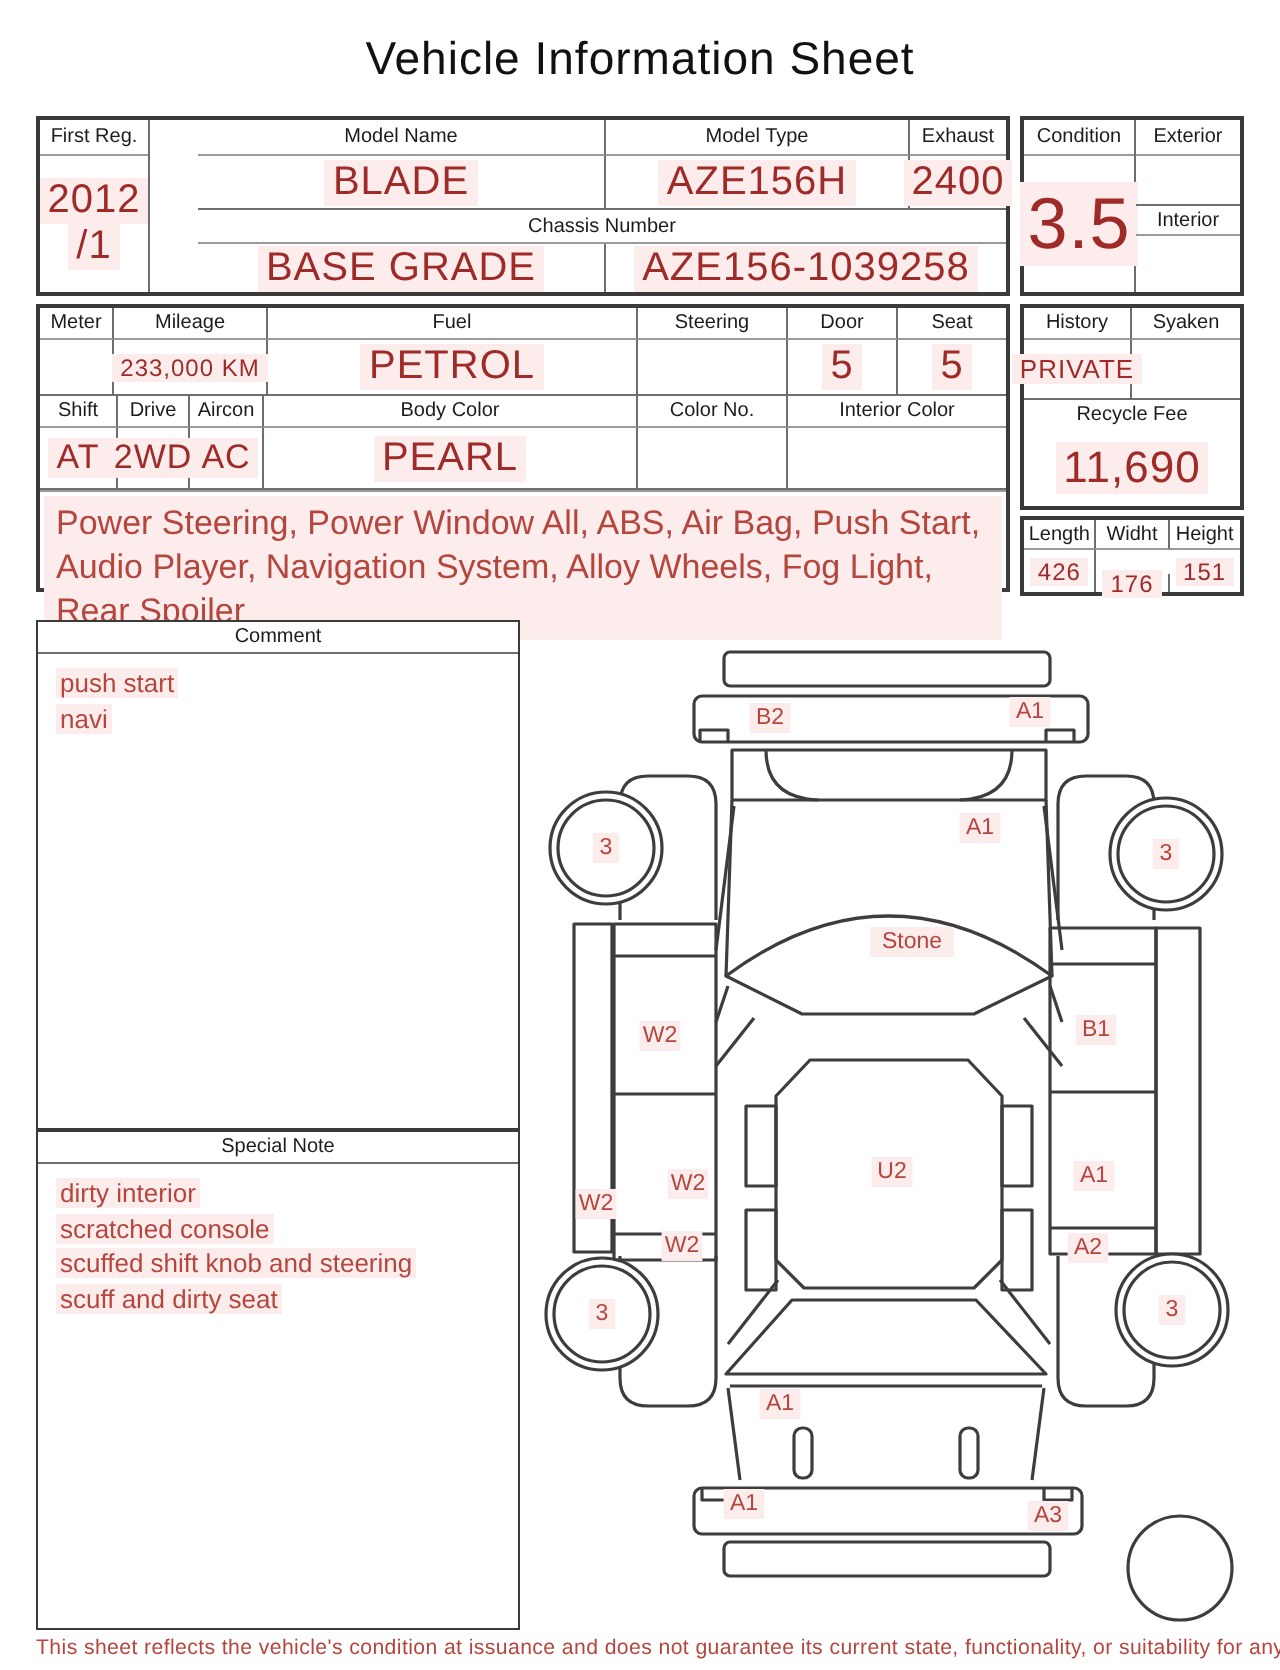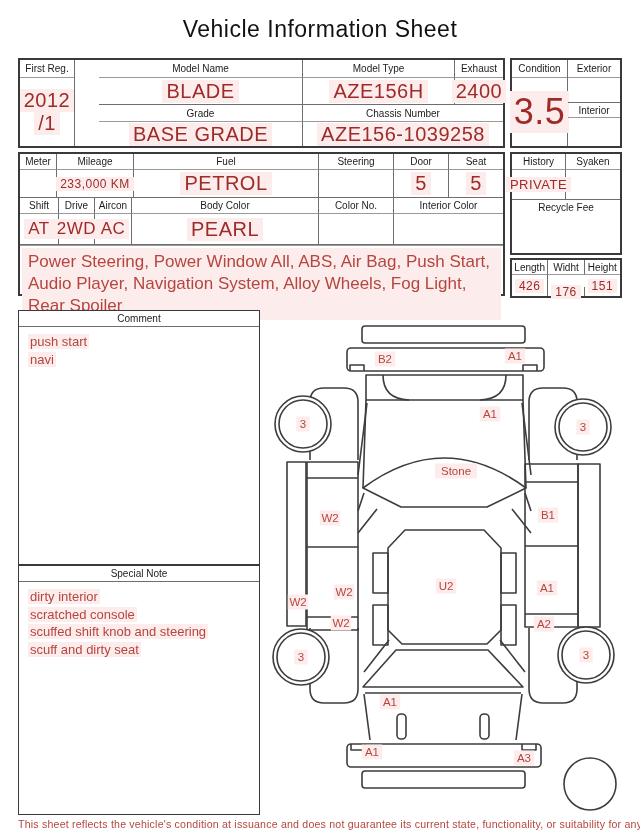--- a/index.html
+++ b/index.html
@@ -59,21 +59,20 @@
             <span class="hl">BLADE</span>
           </div>
         <div class="cell br val f20" style="flex:0 0 152px;">
             <span class="hl">AZE156H</span>
           </div>
         <div class="cell val f20" style="flex:1;">
             <span class="hl">2400</span>
           </div>
       </div>
       <div class="row" style="flex:0 0 17px;">
-        <div class="hdr br" style="flex:0 0 204px;">Grade</div>
         <div class="hdr" style="flex:1;">Chassis Number</div>
       </div>
       <div class="row" style="flex:1;">
         <div class="cell br val f20" style="flex:0 0 204px;">
             <span class="hl">BASE GRADE</span>
           </div>
         <div class="cell val f20" style="flex:1;">
             <span class="hl">AZE156-1039258</span>
           </div>
       </div>
@@ -156,20 +155,23 @@
         <div class="hdr br" style="flex:0 0 54px;">History</div>
         <div class="hdr" style="flex:1;">Syaken</div>
       </div>
       <div class="row bb" style="flex:0 0 30px;">
         <div class="cell br val f13" style="flex:0 0 54px;">
             <span class="hl">PRIVATE</span>
           </div>
         <div class="cell" style="flex:1;"></div>
       </div>
       <div class="hdr" style="height:15px;border-bottom:none;">Recycle Fee</div>
+      <div class="cell val f22" style="flex:1;">
+          <span class="hl">11,690</span>
+        </div>
     </div>
   </div>
 
   <div class="box" style="left:510px;top:258px;width:112px;height:40px;">
     <div class="colstack">
       <div class="row" style="flex:0 0 15px;">
         <div class="hdr br" style="flex:1;">Length</div>
         <div class="hdr br" style="flex:1;">Widht</div>
         <div class="hdr" style="flex:1;">Height</div>
       </div>

